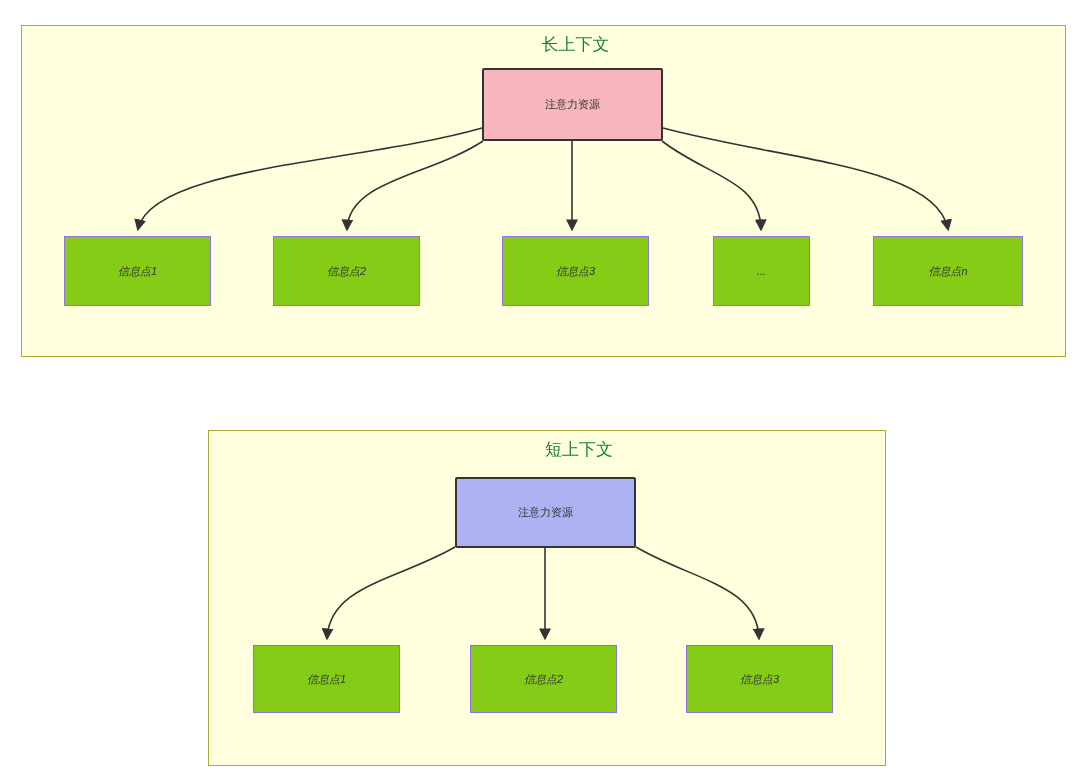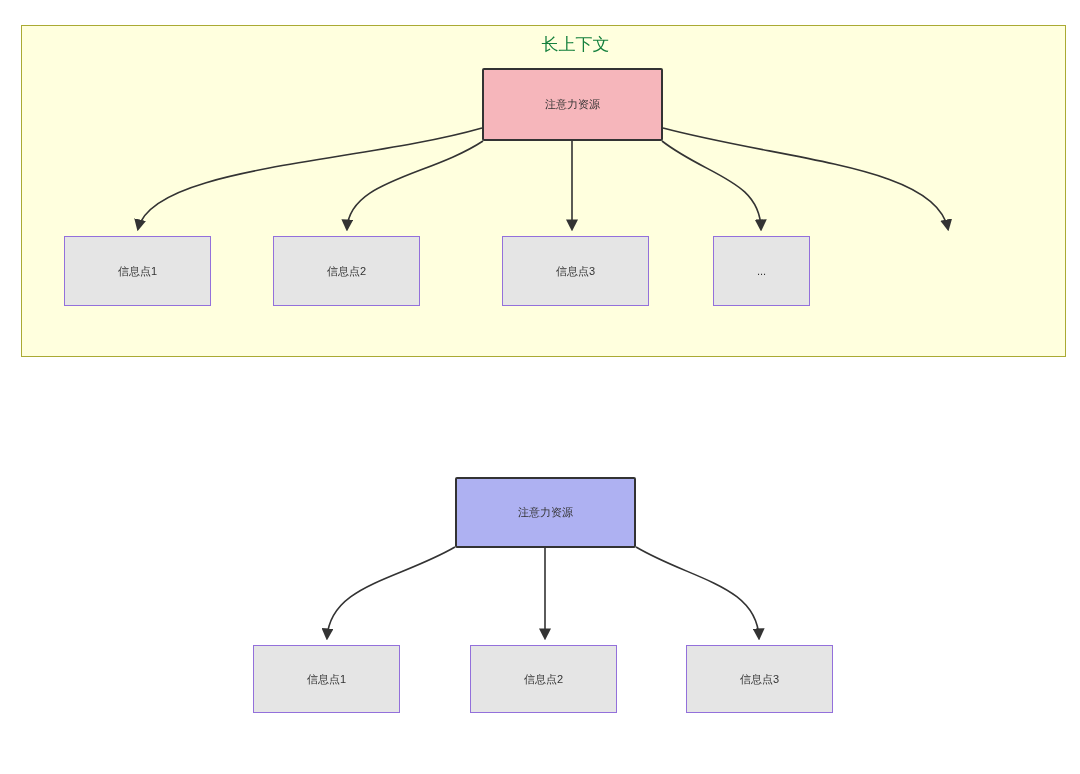--- a/index.html
+++ b/index.html
@@ -54,33 +54,37 @@
     background: #f6b6bb;
     border: 2.5px solid #333333;
     border-radius: 2px;
   }
   .node.source-short {
     background: #aeb1f2;
     border: 2.5px solid #333333;
     border-radius: 2px;
   }
   .node.info {
-    background: #e5e5e5;
+    background: #84cc16;
     border: 1.5px solid #9370db;
+    font-style: italic;
   }
 </style>
 </head>
 <body>
 
 <div class="canvas">
 
   <section class="cluster" style="left:21px; top:25px; width:1045px; height:332px;">
     <div class="cluster-title">长上下文</div>
   </section>
 
+  <section class="cluster" style="left:208px; top:430px; width:678px; height:336px;">
+    <div class="cluster-title">短上下文</div>
+  </section>
 
   <svg class="edge-layer" width="1080" height="774" viewBox="0 0 1080 774">
     <defs>
       <marker id="arrowhead" viewBox="0 0 10 10" refX="8" refY="5" markerWidth="7.5" markerHeight="7.5" orient="auto-start-reverse">
         <path d="M0,0 L10,5 L0,10 z" fill="#333333"></path>
       </marker>
     </defs>
 
     <g fill="none" stroke="#333333" stroke-width="1.6">
       <path d="M482,128 C360,163 152,166 138,229" marker-end="url(#arrowhead)"></path>
@@ -106,20 +110,23 @@
   </div>
   <div class="node info" style="left:273px; top:236px; width:147px; height:70px;">
     <span>信息点2</span>
   </div>
   <div class="node info" style="left:502px; top:236px; width:147px; height:70px;">
     <span>信息点3</span>
   </div>
   <div class="node info" style="left:713px; top:236px; width:97px; height:70px;">
     <span>...</span>
   </div>
+  <div class="node info" style="left:873px; top:236px; width:150px; height:70px;">
+    <span>信息点n</span>
+  </div>
 
   <div class="node source-short" style="left:455px; top:477px; width:181px; height:71px;">
     <span>注意力资源</span>
   </div>
 
   <div class="node info" style="left:253px; top:645px; width:147px; height:68px;">
     <span>信息点1</span>
   </div>
   <div class="node info" style="left:470px; top:645px; width:147px; height:68px;">
     <span>信息点2</span>

